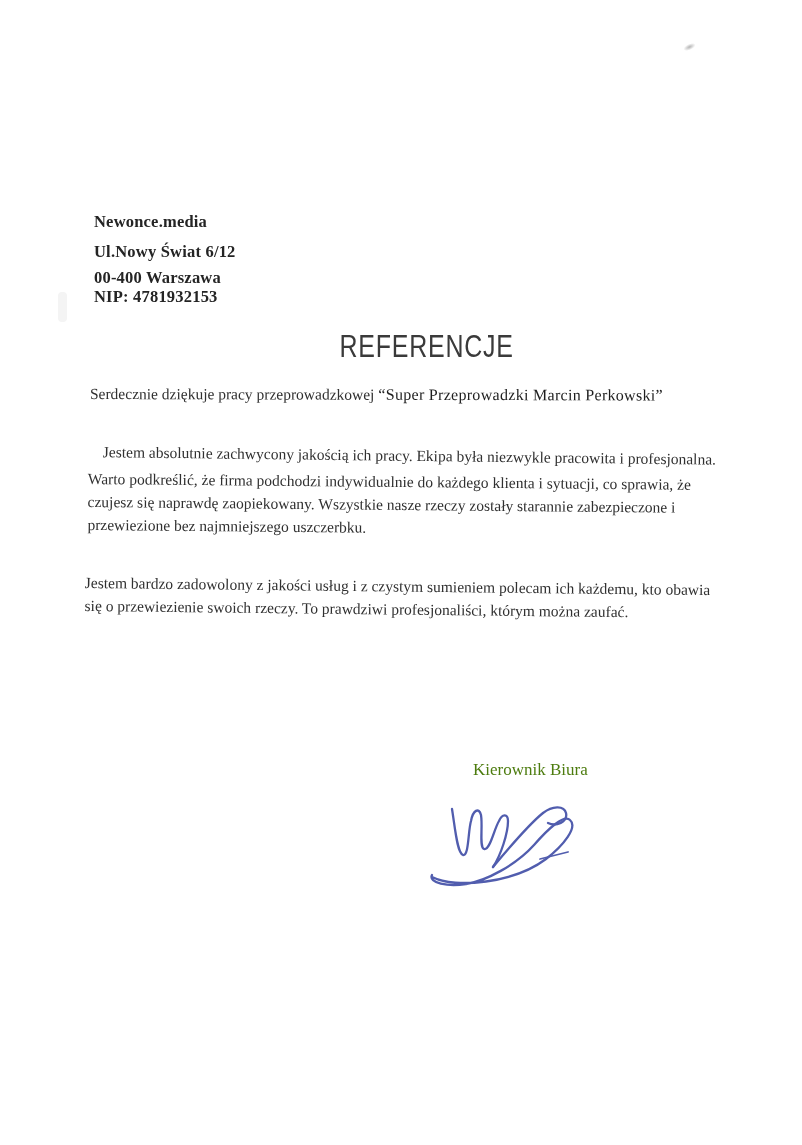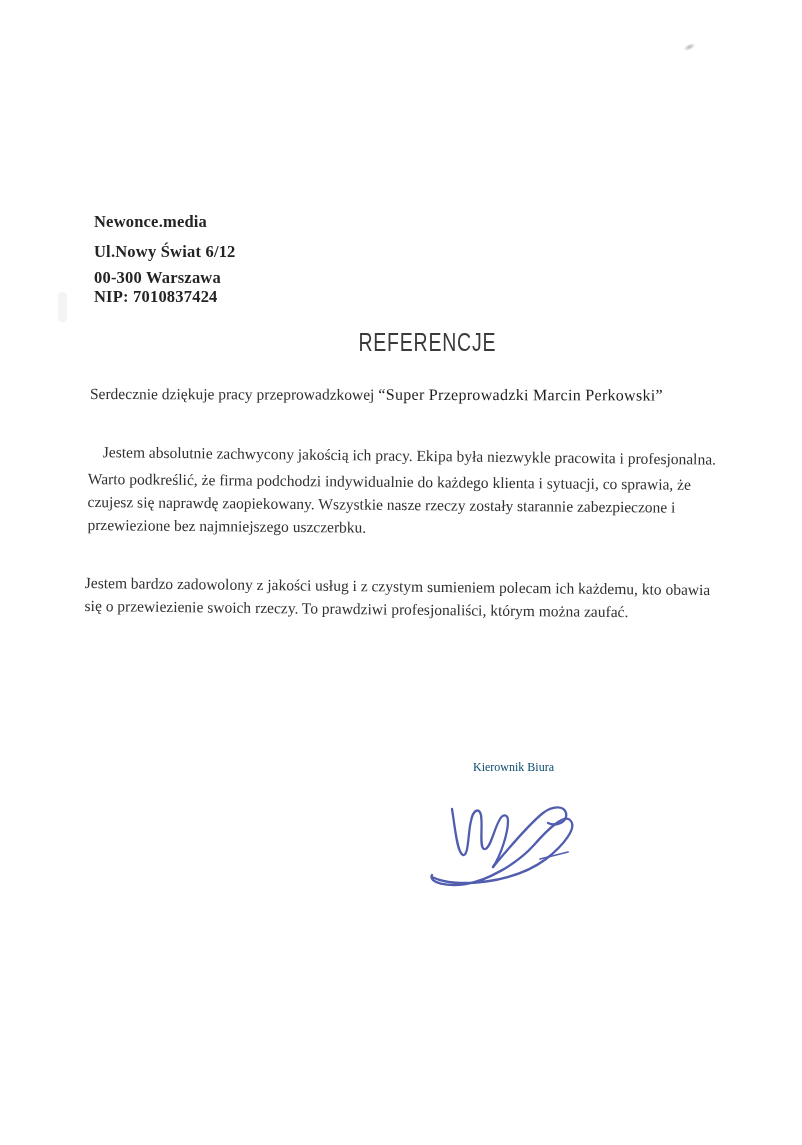--- a/index.html
+++ b/index.html
@@ -22,37 +22,37 @@
   .logo {
     position:absolute; left:517px; top:234px; line-height:48px;
     font-family:"DejaVu Sans", sans-serif; font-weight:bold; font-size:48px;
     letter-spacing:-0.062em; color:#0c0c0c; -webkit-text-stroke:1.3px #0c0c0c;
     white-space:nowrap;
   }
 
   
   .title {
     position:absolute; left:52px; top:328px; width:750px; text-align:center;
-    font-family:"Liberation Sans", sans-serif; font-size:25px; color:#3a3a3a;
+    font-family:"Liberation Sans", sans-serif; font-size:32px; color:#3a3a3a;
     letter-spacing:1px; font-weight:500;
   }
   .title-inner { display:inline-block; transform:scaleX(0.78); transform-origin:center; }
 
   
   .para { position:absolute; font-size:15.5px; line-height:23px; color:#303030;
           transform-origin:left top; }
   .para-intro { left:90px; top:382px; width:680px; transform:rotate(0.15deg); white-space:nowrap; }
   .para-intro .bold-part { font-weight:normal; font-size:16px; color:#1d1d1d; letter-spacing:0.3px; }
   .para-1 { left:90px; top:440px; width:690px; text-indent:13px; transform:rotate(0.7deg); }
   .para-2 { left:88px; top:467px; width:632px; transform:rotate(0.55deg); }
   .para-3 { left:85px; top:571px; width:636px; transform:rotate(0.65deg); }
 
   
-  .closing-role { position:absolute; left:473px; top:760px; font-size:12px;
-                  color:#0c4a6e; white-space:nowrap; }
+  .closing-role { position:absolute; left:473px; top:760px; font-size:17px;
+                  color:#4d7c0f; white-space:nowrap; }
   .signature-svg { position:absolute; left:428px; top:797px; width:158px; height:98px; }
   .signature-svg path { fill:none; stroke-linecap:round; stroke-linejoin:round; }
 
   
   .smudge-top-right {
     position:absolute; left:683px; top:44px; width:13px; height:6px;
     background:radial-gradient(ellipse at center, #9a9a9a 0%, rgba(200,200,200,0) 70%);
     transform:rotate(-25deg); opacity:0.75;
   }
   .smudge-left-edge {
@@ -61,22 +61,22 @@
   }
 </style>
 </head>
 <body>
 
 <div class="page">
 
   <div class="sender">
     <div class="sender-line sender-company">Newonce.media</div>
     <div class="sender-line sender-street">Ul.Nowy Świat 6/12</div>
-    <div class="sender-line sender-city">00-300 Warszawa</div>
-    <div class="sender-line sender-nip">NIP: 7010837424</div>
+    <div class="sender-line sender-city">00-400 Warszawa</div>
+    <div class="sender-line sender-nip">NIP: 4781932153</div>
   </div>
 
 
   <div class="title">
     <span class="title-inner">REFERENCJE</span>
   </div>
 
   <p class="para para-intro">
     <span>Serdecznie dziękuje pracy przeprowadzkowej </span><span class="bold-part">“Super Przeprowadzki Marcin Perkowski”</span>
   </p>

